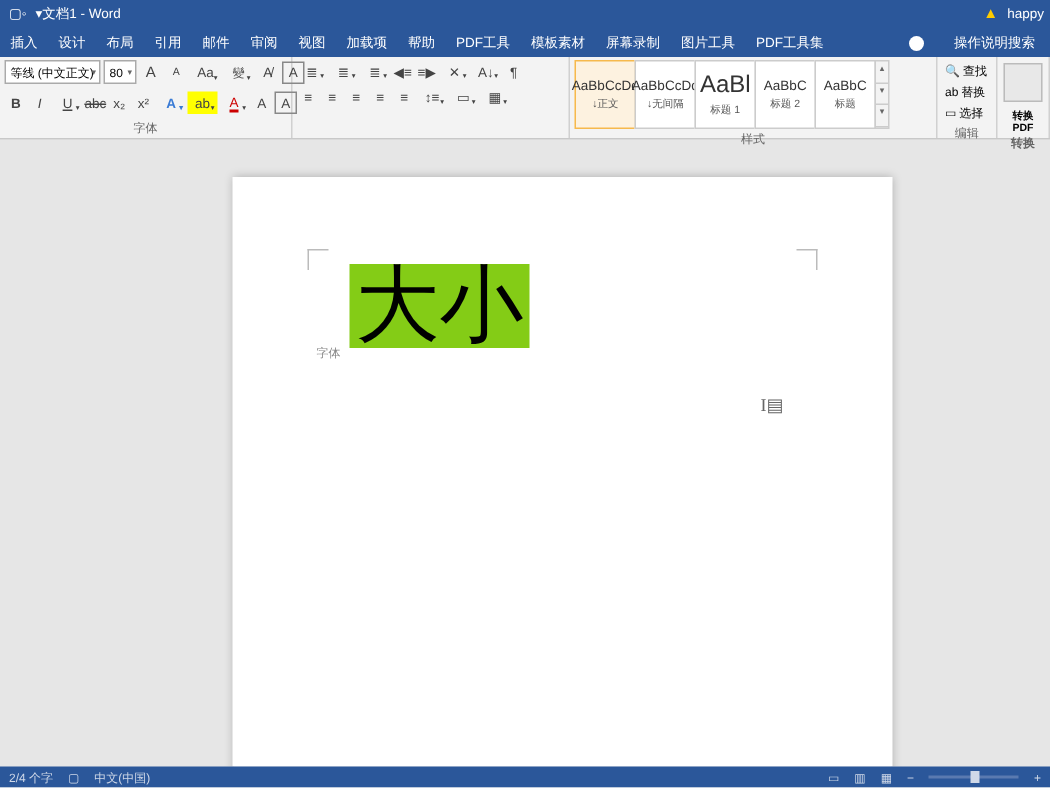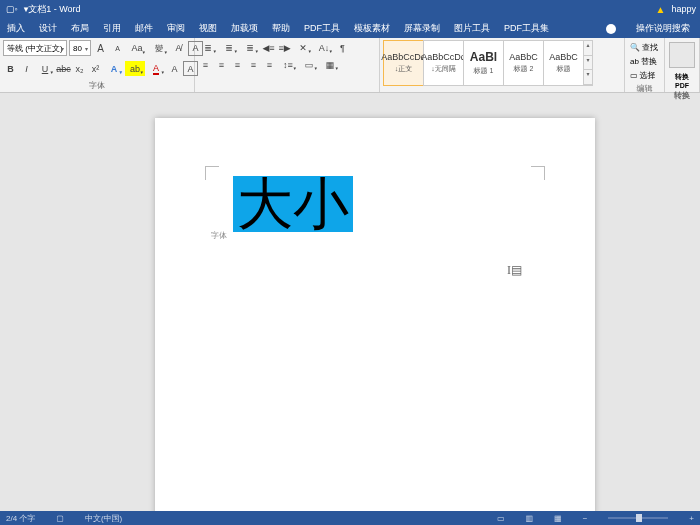--- a/index.html
+++ b/index.html
@@ -40,41 +40,41 @@
 .font-bot { display: flex; gap: 1px; }
 
 .para-group { width: 185px; }
 .para-grid { display: flex; flex-direction: column; gap: 2px; }
 
 .styles-group { flex: 1; min-width: 205px; }
 .style-gallery { display: flex; height: 46px; }
 .style-item { width: 41px; border: 1px solid #ccc; margin-right: -1px; display: flex; flex-direction: column; align-items: center; justify-content: center; background: #fff; cursor: pointer; }
 .style-item.active { border-color: #f6b94d; background: #fdf2e0; }
 .style-prev { font-size: 9px; color: #333; white-space: nowrap; }
-.style-prev.big { font-size: 12px; font-weight: bold; }
+.style-prev.big { font-size: 16px; font-weight: normal; }
 .style-name { font-size: 7px; color: #555; margin-top: 2px; }
 .style-more { width: 10px; display: flex; flex-direction: column; border: 1px solid #ccc; }
 .style-more div { flex: 1; text-align: center; font-size: 6px; color: #666; border-bottom: 1px solid #ccc; }
 
 .edit-group { width: 40px; }
 .vbtn { display: flex; align-items: center; gap: 2px; font-size: 8px; height: 14px; padding: 0 2px; cursor: pointer; }
 
 .convert-group { width: 35px; font-weight: bold; }
 .cvicon { width: 26px; height: 26px; background: #e8e8e8; border: 1px solid #bbb; margin: 2px auto; }
 
 .workspace { position: absolute; top: 103px; left: 0; right: 0; bottom: 14px; background: #e6e6e6; overflow: hidden; }
 .page { position: absolute; left: 155px; top: 15px; width: 440px; height: 560px; background: #fff; box-shadow: 0 0 6px rgba(0,0,0,0.25); }
 .cropmark { position: absolute; width: 14px; height: 14px; }
 .cropmark.tl { left: 50px; top: 48px; border-left: 1px solid #bbb; border-top: 1px solid #bbb; }
 .cropmark.tr { right: 50px; top: 48px; border-right: 1px solid #bbb; border-top: 1px solid #bbb; }
-.selected-text { position: absolute; left: 78px; top: 58px; background: #0ea5e9; padding: 0 4px; font-size: 56px; font-family: "SimSun", serif; color: #000; line-height: 1; text-align: center; }
+.selected-text { position: absolute; left: 78px; top: 58px; background: #84cc16; padding: 0 4px; font-size: 56px; font-family: "SimSun", serif; color: #000; line-height: 1; text-align: center; }
 .hint-font { position: absolute; left: 56px; top: 112px; font-size: 8px; color: #888; }
 .cursor-ibeam { position: absolute; left: 352px; top: 145px; font-size: 12px; color: #666; font-family: serif; }
 
-.statusbar { position: absolute; bottom: 0; left: 0; right: 0; height: 14px; background: #2b579a; color: #cfd8e8; font-size: 8px; display: flex; align-items: center; padding: 0 6px; gap: 21px; margin-top: 45px; }
+.statusbar { position: absolute; bottom: 0; left: 0; right: 0; height: 14px; background: #2b579a; color: #cfd8e8; font-size: 8px; display: flex; align-items: center; padding: 0 6px; gap: 10px; margin-top: 45px; }
 .statusbar .spacer { flex: 1; }
 .zoom-track { width: 60px; height: 2px; background: #5a7ab0; position: relative; }
 .zoom-thumb { position: absolute; left: 28px; top: -3px; width: 6px; height: 8px; background: #cfd8e8; }
 </style>
 </head>
 <body>
 
 <div class="titlebar">
   <div class="left-icons">
     <span>▢◦</span>
@@ -203,20 +203,21 @@
           <div class="style-prev">AaBbC</div>
           <div class="style-name">标题</div>
         </div>
         <div class="style-more">
           <div>▴</div>
           <div>▾</div>
           <div>▾</div>
         </div>
       </div>
     </div>
+    <div class="label">样式</div>
   </div>
 
   <div class="rgroup edit-group">
     <div class="body" style="flex-direction:column;gap:0">
       <div class="vbtn">
           <span>🔍</span>
           <span>查找</span>
         </div>
       <div class="vbtn">
           <span>ab</span>

